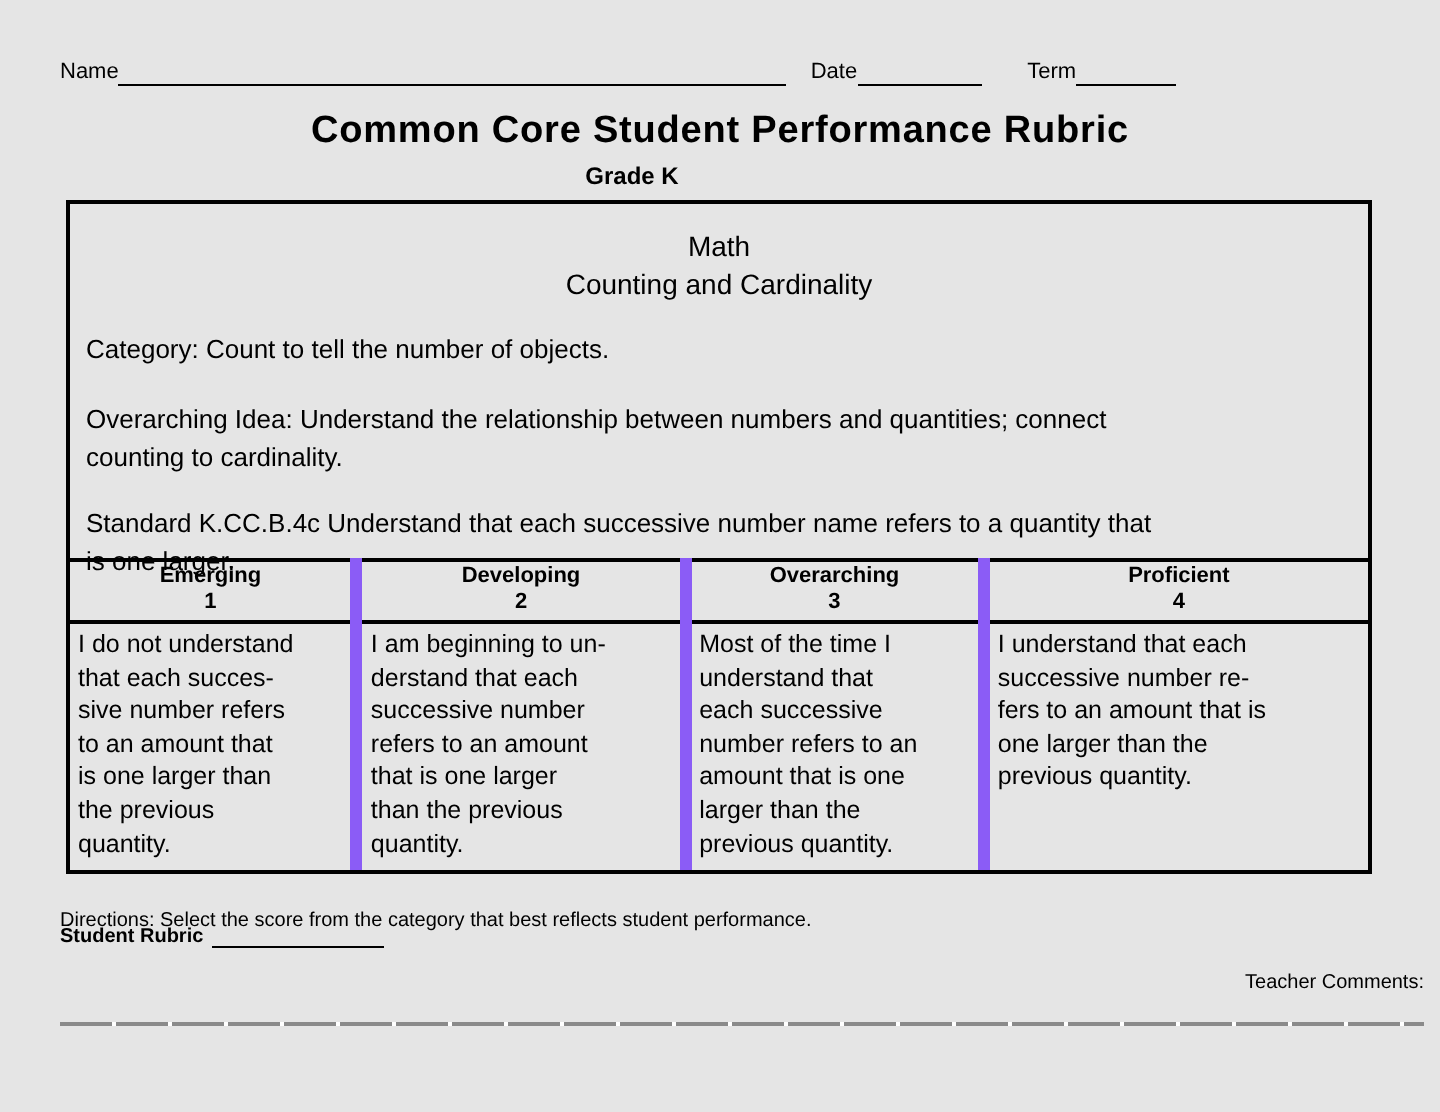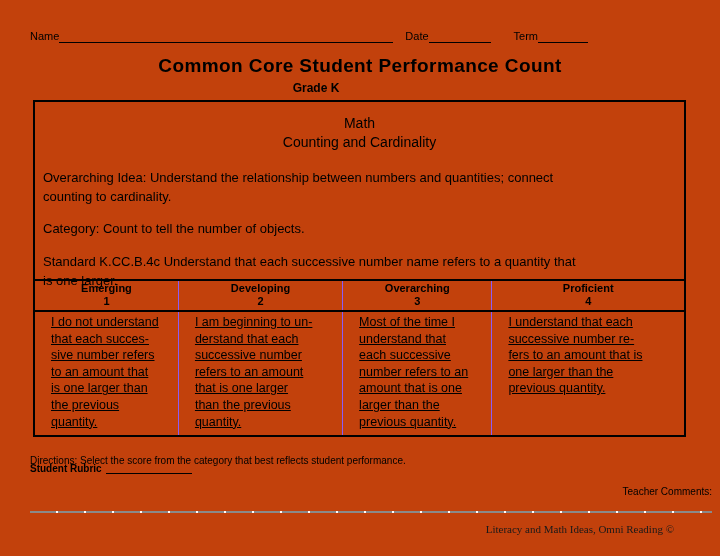--- a/index.html
+++ b/index.html
@@ -1,17 +1,17 @@
 <!DOCTYPE html>
 <html><head>
 <meta charset="utf-8">
 <style>
   html,body { margin:0; padding:0; background:#ffffff; }
   .page {
-    position:relative; width:720px; height:556px; background:#c2410c;
+    position:relative; width:720px; height:556px; background:#e5e5e5;
     font-family:"Liberation Sans", sans-serif; color:#000; overflow:hidden;
   }
   
   .fields { position:absolute; top:30px; left:30px; width:574px;
     display:flex; align-items:flex-end; font-size:11px; line-height:13px; }
   .blank { display:inline-block; border-bottom:1.2px solid #000; height:12px; }
   .blank-name { width:334px; }
   .gap-a { width:12px; } .blank-date { width:62px; }
   .gap-b { width:23px; } .blank-term { width:50px; }
 
@@ -31,24 +31,24 @@
   .para-standard { margin-top:14px; }
 
   
   .level-table { position:absolute; bottom:0; left:0; width:100%;
     border-collapse:collapse; table-layout:fixed; }
   .level-table th {
     border-top:2px solid #000; border-bottom:2px solid #000;
     font-size:11px; font-weight:700; line-height:13px; padding:1px 0 2px 0;
     vertical-align:middle;
   }
-  .level-table th + th, .level-table td + td { border-left:1px solid #8b5cf6; }
+  .level-table th + th, .level-table td + td { border-left:6px solid #8b5cf6; }
   .level-table td {
     height:119px; vertical-align:top; font-size:12.5px; line-height:16.6px;
-    padding:2px 16px; white-space:pre-line;text-decoration:underline;
+    padding:2px 4px; white-space:pre-line;
   }
 
   
   .directions { position:absolute; top:443px; left:30px; font-size:10px;margin-top:12px; }
   .student-score { position:absolute; top:462px; left:30px; font-size:10px;
     font-weight:700; display:flex; align-items:flex-end; }
   .student-score .blank { width:86px; height:11px; margin-left:4px; }
   .teacher-comments { position:absolute; top:486px; left:30px; width:682px;
     display:flex; align-items:flex-end; font-size:10px;flex-direction:column; }
   .teacher-comments .blank { flex:1; height:11px; }
@@ -66,31 +66,31 @@
     <span>Name</span>
     <span class="blank blank-name"></span>
     <span class="gap-a"></span>
     <span>Date</span>
     <span class="blank blank-date"></span>
     <span class="gap-b"></span>
     <span>Term</span>
     <span class="blank blank-term"></span>
   </div>
 
-  <div class="title">Common Core Student Performance Count</div>
+  <div class="title">Common Core Student Performance Rubric</div>
   <div class="grade">Grade K</div>
 
   <div class="rubric-box">
     <div class="box-heading">
       <div>Math</div>
       <div>Counting and Cardinality</div>
     </div>
+    <div class="para para-category">Category:  Count to tell the number of objects.</div>
     <div class="para para-idea">Overarching Idea: Understand the relationship between numbers and quantities; connect
 counting to cardinality.</div>
-    <div class="para para-category">Category:  Count to tell the number of objects.</div>
     <div class="para para-standard">Standard K.CC.B.4c Understand that each successive number name refers to a quantity that
 is one larger.</div>
 
     <table class="level-table">
       <colgroup>
         <col style="width:22.1%">
           <col style="width:25.3%">
           <col style="width:23.0%">
           <col style="width:29.6%">
       </colgroup>
@@ -152,15 +152,14 @@
     <span class="blank"></span>
   </div>
 
   <div class="teacher-comments">
     <span>Teacher Comments:</span>
     <span class="blank"></span>
   </div>
 
   <div class="rule"></div>
 
-  <div class="credit">Literacy and Math Ideas, Omni Reading ©</div>
 
 </div>
 
 </body></html>

